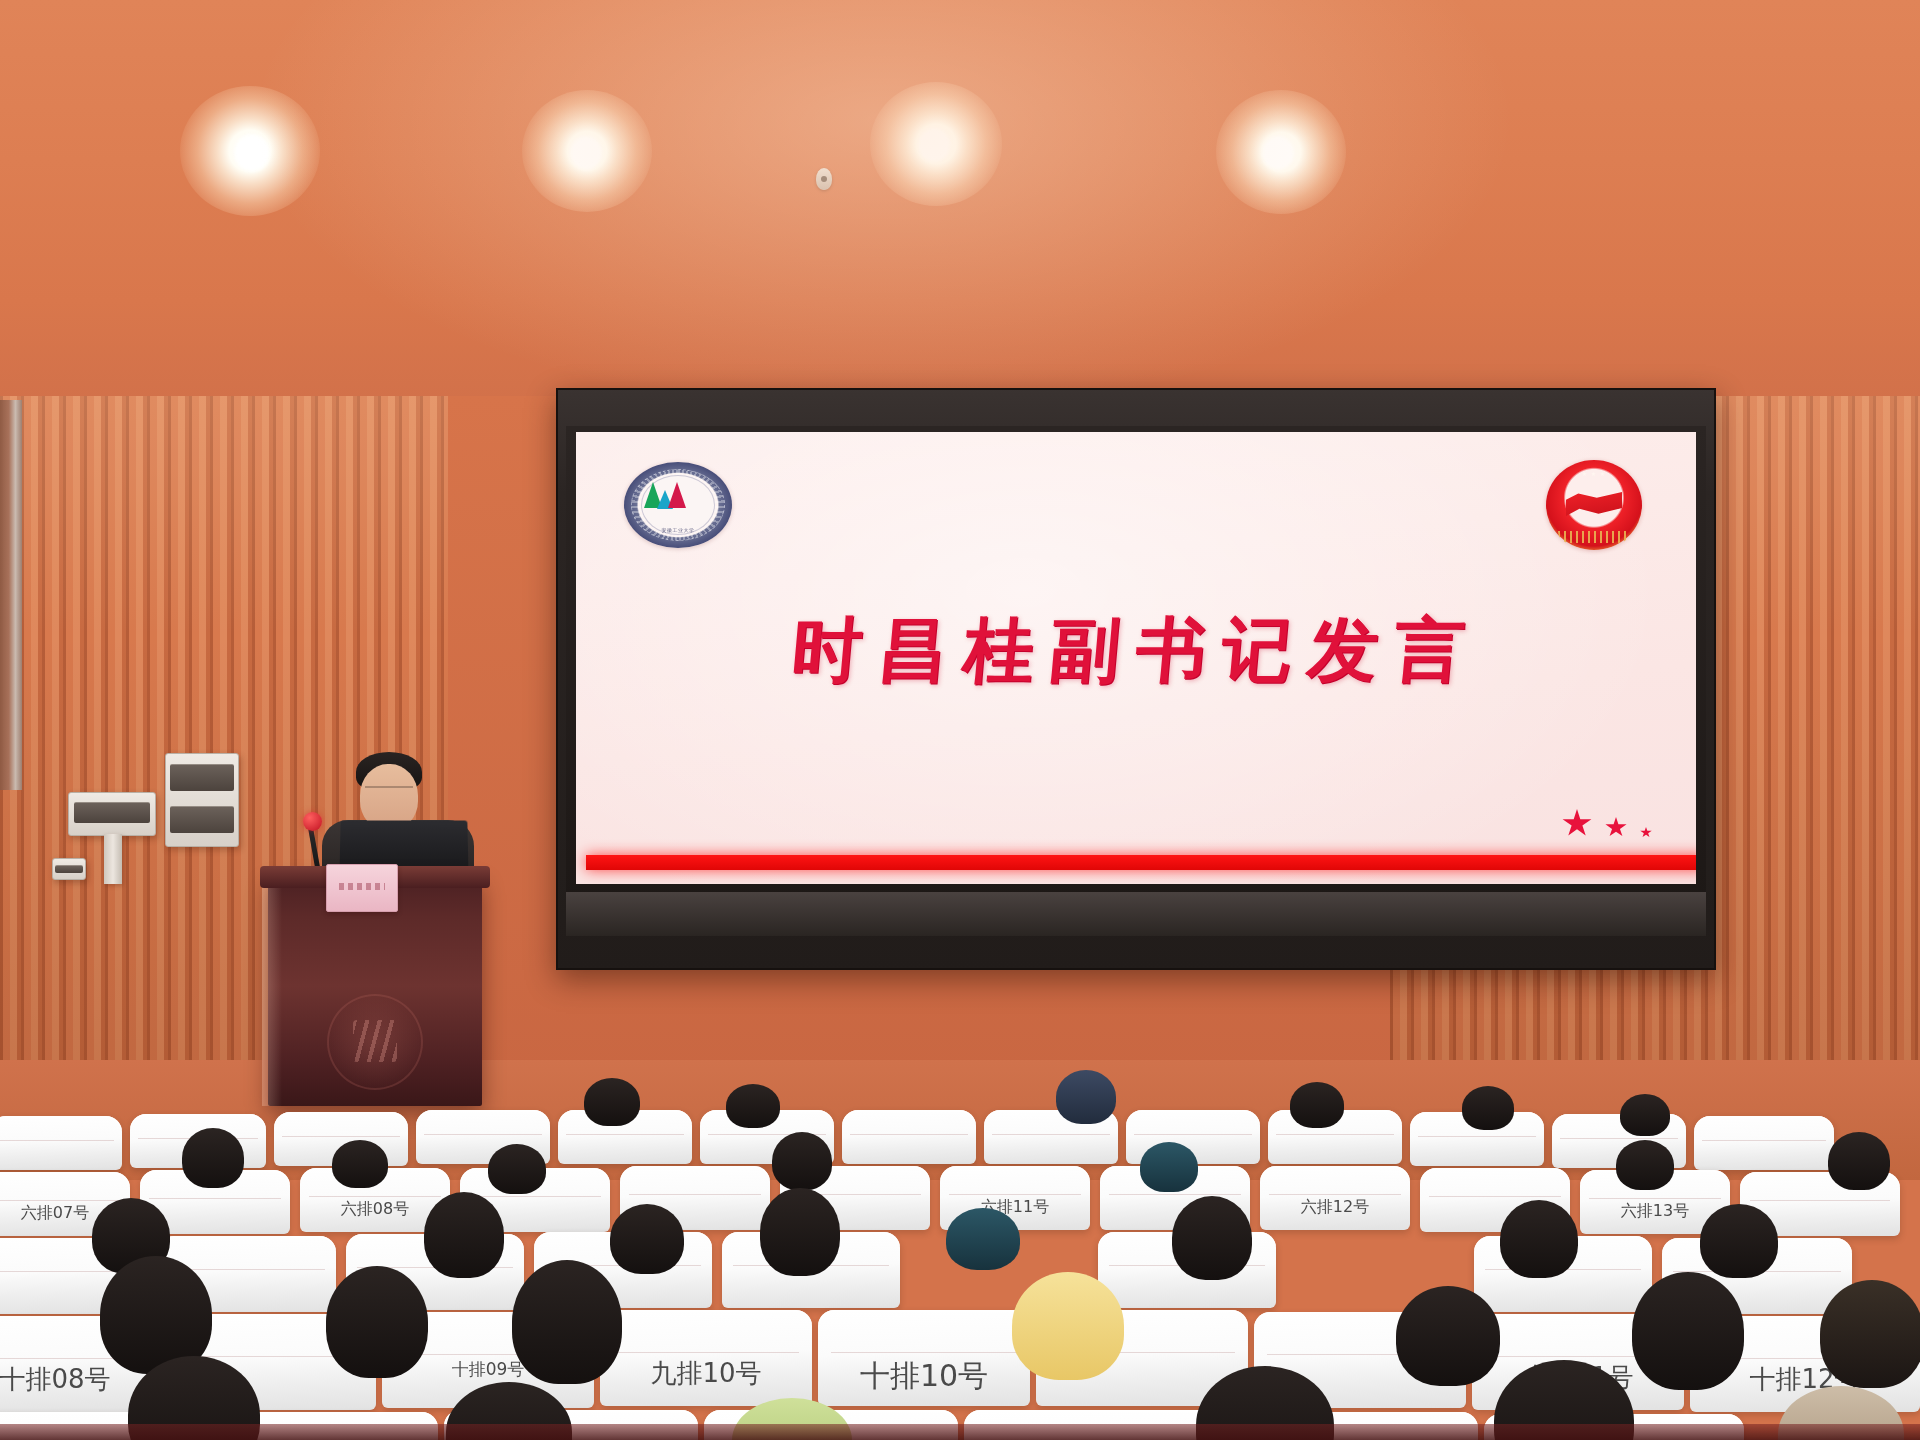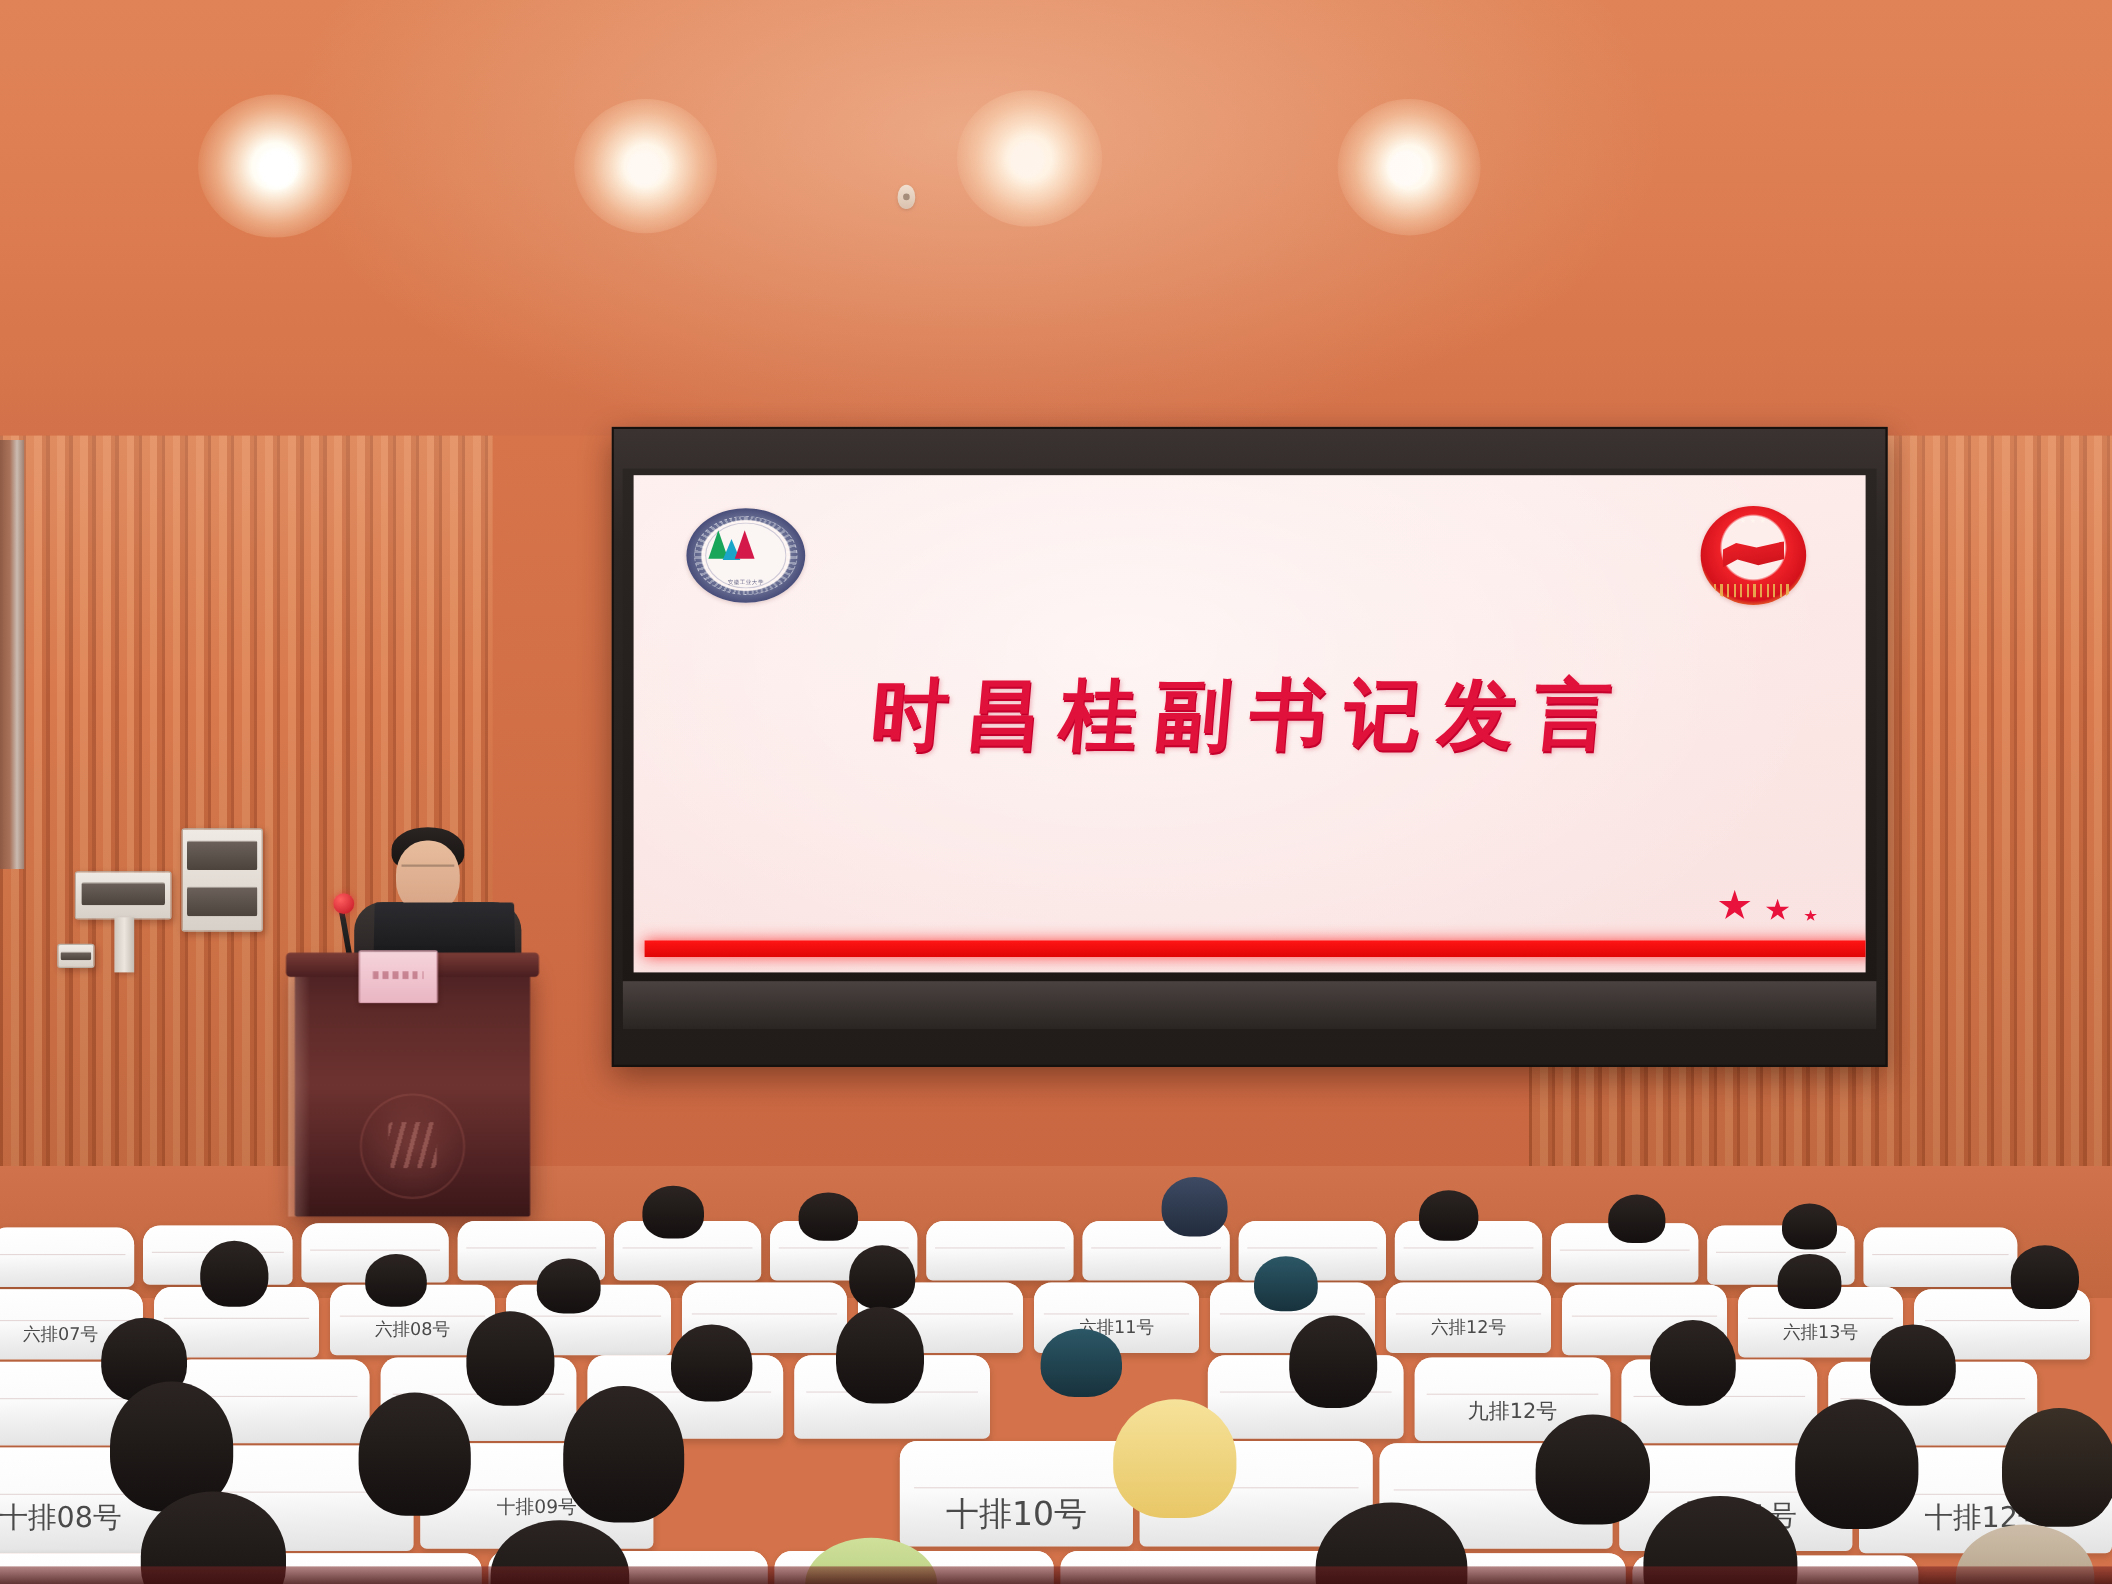--- a/index.html
+++ b/index.html
@@ -463,42 +463,42 @@
     <div class="head teal" style="left:1140px;top:82px;width:58px;height:50px;"></div>
     <div class="head dark" style="left:1616px;top:80px;width:58px;height:50px;"></div>
     <div class="head dark" style="left:1828px;top:72px;width:62px;height:58px;"></div>
 
     <div class="seat" style="left:-30px;top:178px;width:178px;height:76px;"></div>
     <div class="seat" style="left:158px;top:176px;width:178px;height:76px;"></div>
     <div class="seat" style="left:346px;top:174px;width:178px;height:76px;"></div>
     <div class="seat" style="left:534px;top:172px;width:178px;height:76px;"></div>
     <div class="seat" style="left:722px;top:172px;width:178px;height:76px;"></div>
     <div class="seat" style="left:1098px;top:172px;width:178px;height:76px;"></div>
-    <div class="seat" style="left:1286px;top:174px;width:178px;height:76px;">
-      <div class="lbl" style="font-size:19px;">九排12号</div>
-    </div>
     <div class="seat" style="left:1474px;top:176px;width:178px;height:76px;"></div>
     <div class="seat" style="left:1662px;top:178px;width:190px;height:76px;"></div>
 
     <div class="head dark" style="left:92px;top:138px;width:78px;height:76px;"></div>
     <div class="head dark" style="left:424px;top:132px;width:80px;height:86px;"></div>
     <div class="head dark" style="left:610px;top:144px;width:74px;height:70px;"></div>
     <div class="head dark" style="left:760px;top:128px;width:80px;height:88px;"></div>
     <div class="head teal" style="left:946px;top:148px;width:74px;height:62px;"></div>
     <div class="head dark" style="left:1172px;top:136px;width:80px;height:84px;"></div>
     <div class="head dark" style="left:1500px;top:140px;width:78px;height:78px;"></div>
     <div class="head dark" style="left:1700px;top:144px;width:78px;height:74px;"></div>
 
     <div class="seat" style="left:-50px;top:256px;width:210px;height:96px;">
       <div class="lbl" style="font-size:26px;">十排08号</div>
     </div>
     <div class="seat" style="left:166px;top:254px;width:210px;height:96px;"></div>
     <div class="seat" style="left:382px;top:252px;width:212px;height:96px;">
       <div class="lbl" style="font-size:17px;">十排09号</div>
     </div>
+    <div class="seat" style="left:600px;top:250px;width:212px;height:96px;">
+      <div class="lbl" style="font-size:26px;">九排10号</div>
+    </div>
     <div class="seat" style="left:818px;top:250px;width:212px;height:96px;">
       <div class="lbl" style="font-size:30px;">十排10号</div>
     </div>
     <div class="seat" style="left:1036px;top:250px;width:212px;height:96px;"></div>
     <div class="seat" style="left:1254px;top:252px;width:212px;height:96px;"></div>
     <div class="seat" style="left:1472px;top:254px;width:212px;height:96px;">
       <div class="lbl" style="font-size:26px;">十排11号</div>
     </div>
     <div class="seat" style="left:1690px;top:256px;width:230px;height:96px;">
       <div class="lbl" style="font-size:26px;">十排12号</div>

